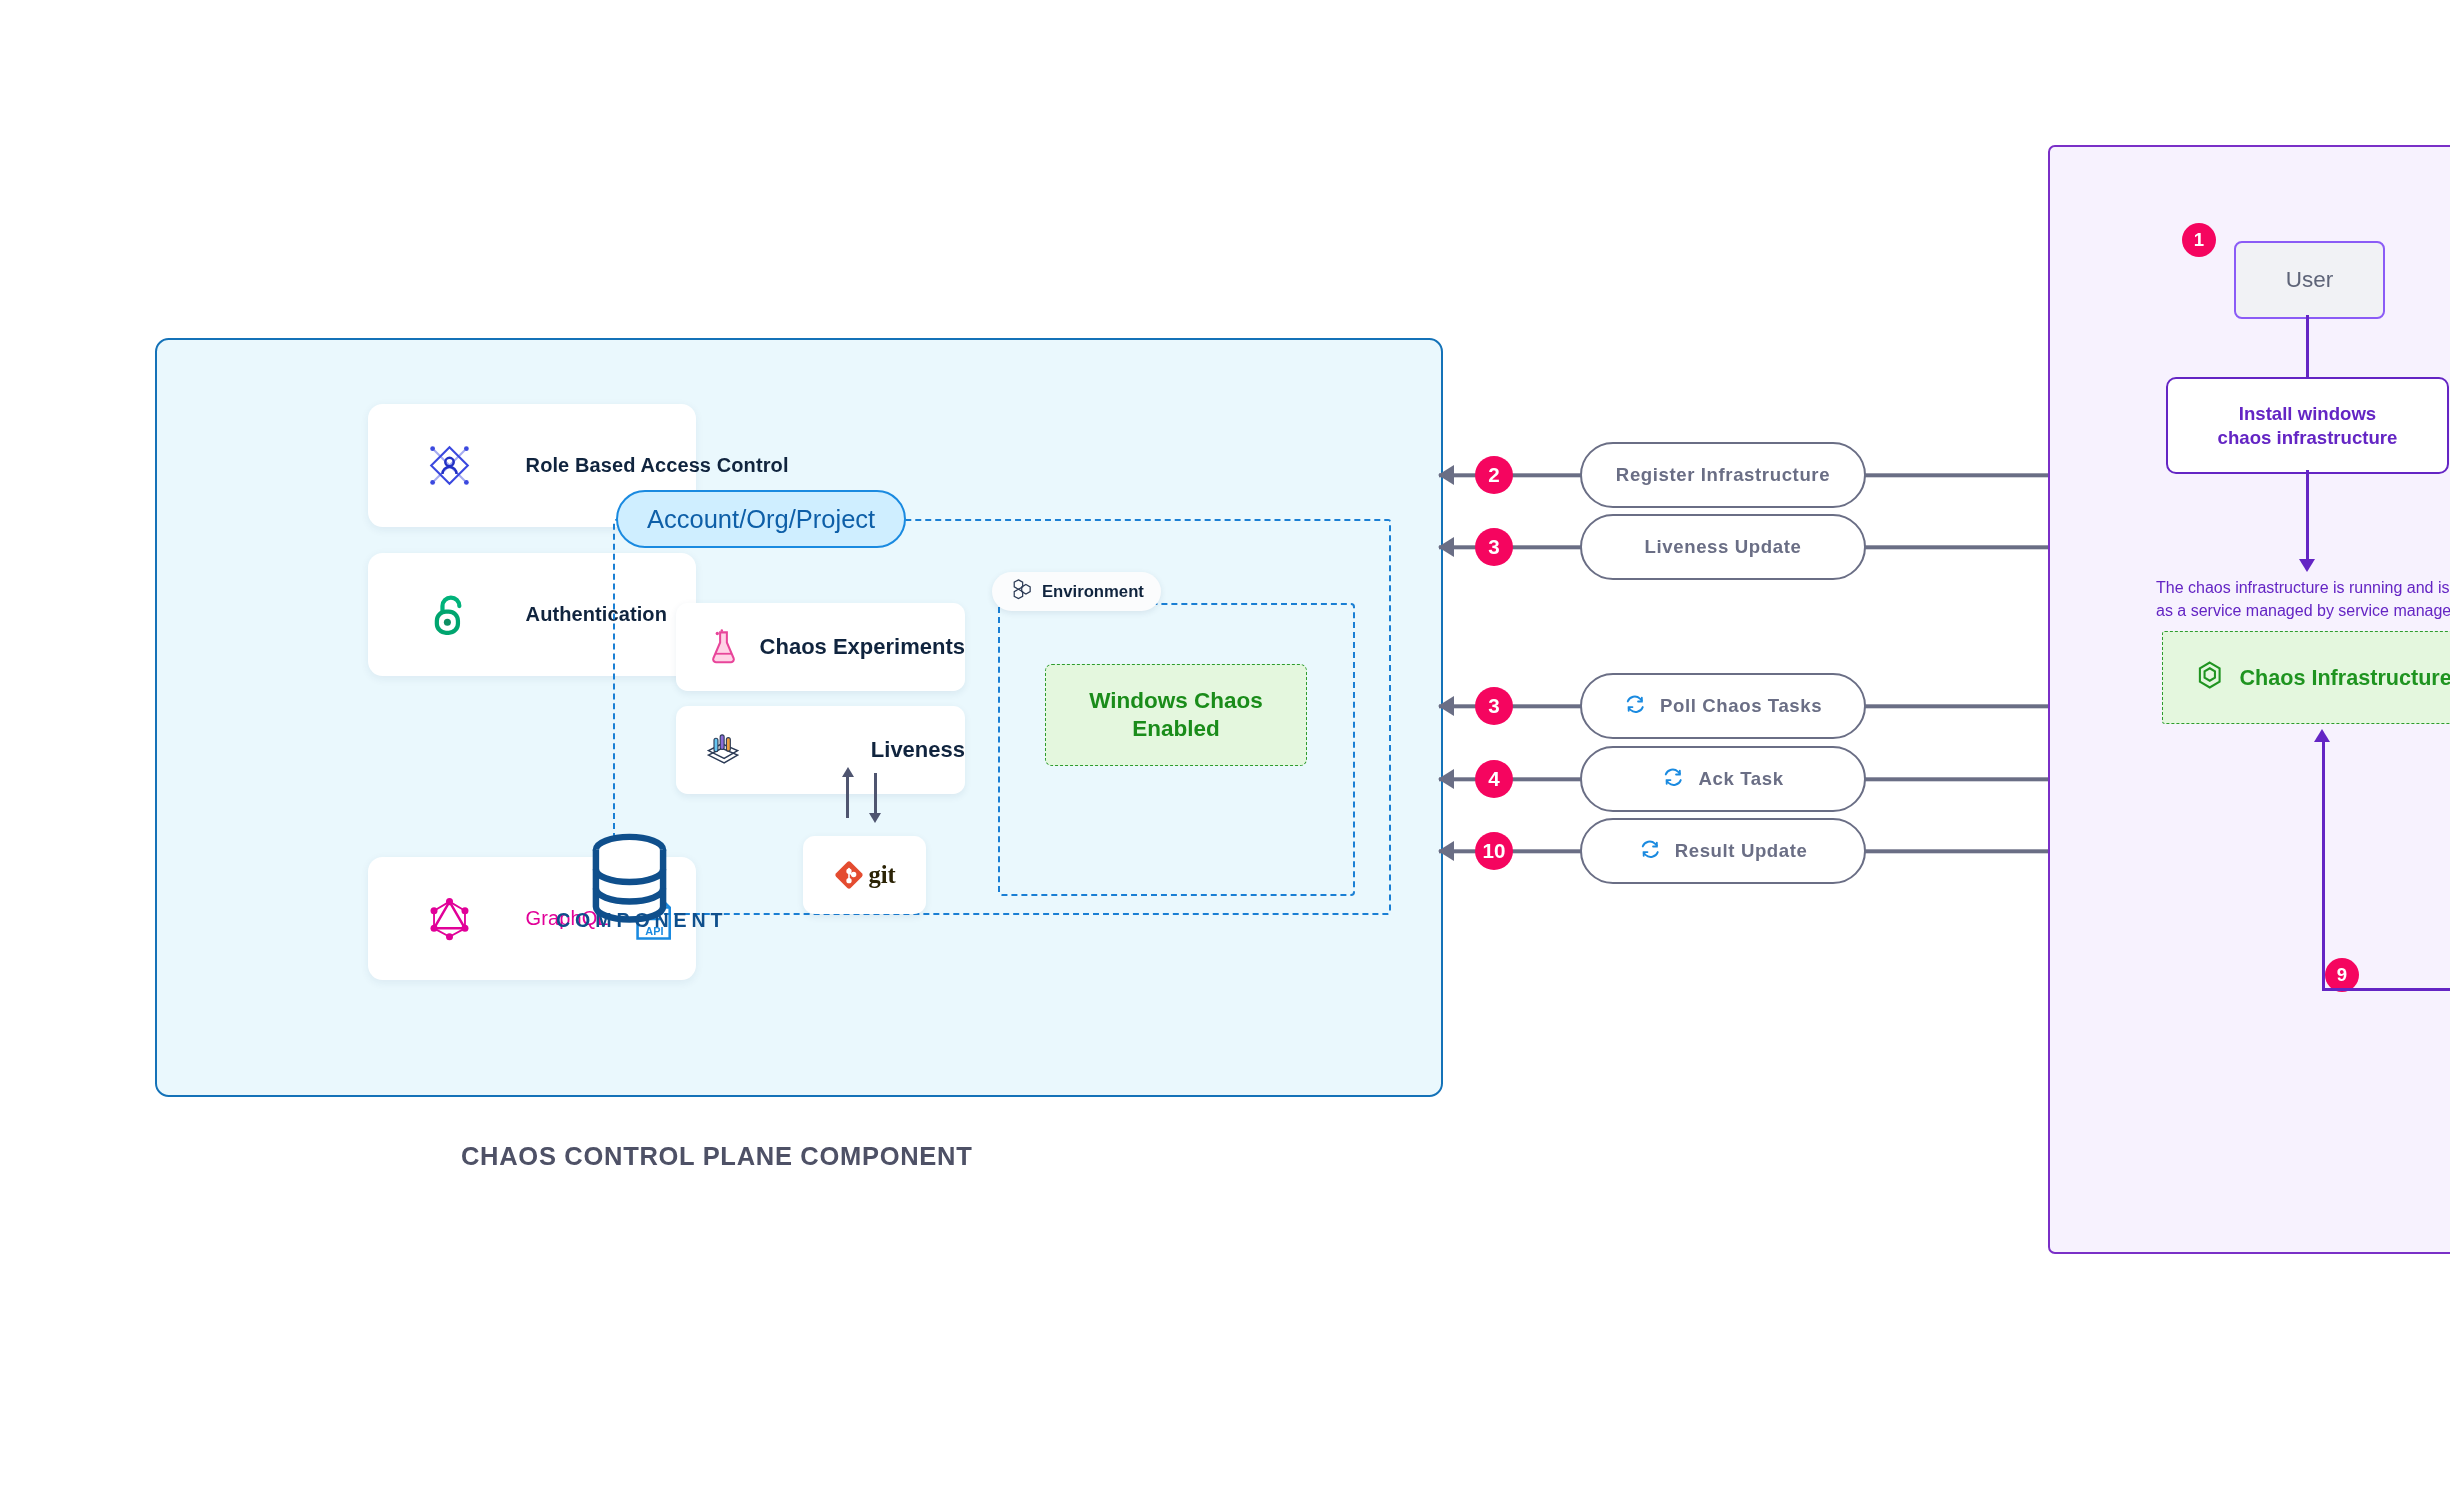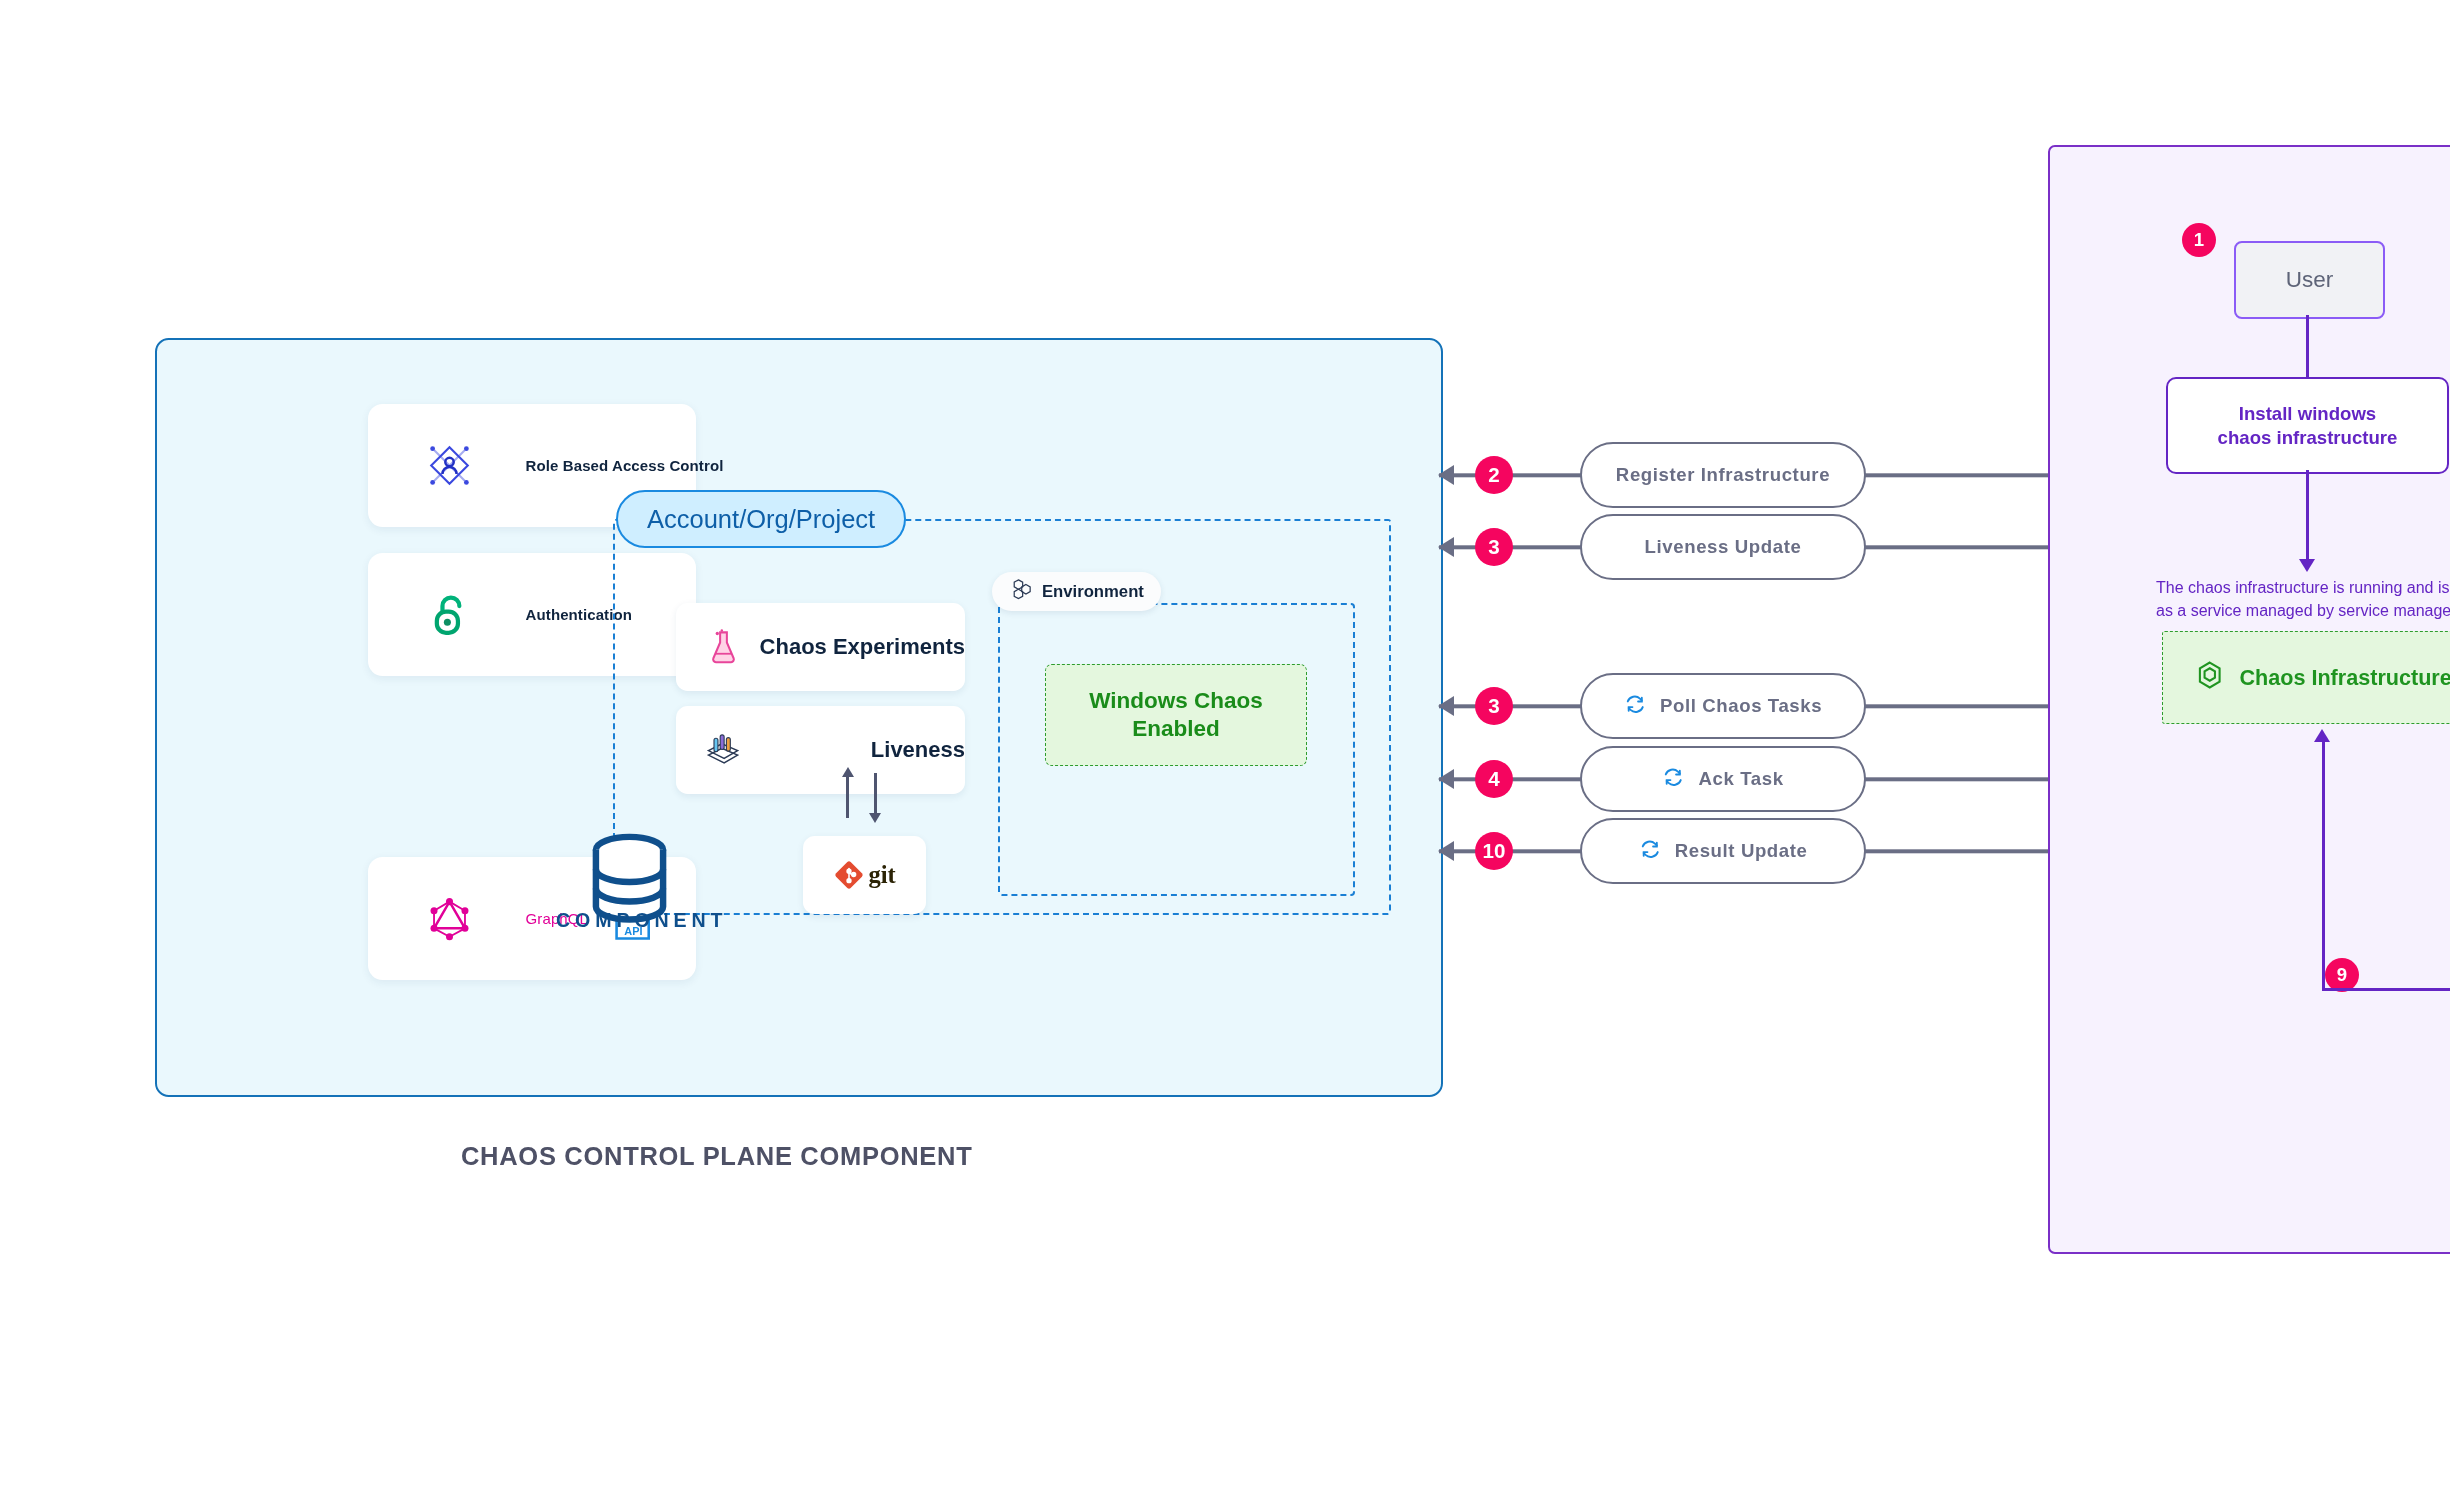--- a/index.html
+++ b/index.html
@@ -10,21 +10,21 @@
   #control-panel{
     left:155px;top:338px;width:1284px;height:755px;
     background:#eaf8fd;border:2.9px solid #1472b8;border-radius:13.7px;
   }
   .svc-card{
     position:absolute;left:211px;width:328px;height:123px;
     background:#ffffff;border-radius:14.7px;
     box-shadow:0 2.9px 8.8px rgba(25,60,100,.07);
     display:flex;align-items:center;padding-left:59px;box-sizing:border-box;gap:21.6px;
   }
-  .svc-label{font-size:15px;font-weight:bold;color:#10243e;letter-spacing:0.1px;white-space:nowrap;padding-left:32px;}
+  .svc-label{font-size:20px;font-weight:bold;color:#10243e;letter-spacing:0.1px;white-space:nowrap;padding-left:32px;}
   .svc-ico{width:45px;height:45px;flex:none;display:flex;align-items:center;justify-content:center;}
 
   
   #aop-dashed{
     left:613px;top:519px;width:774px;height:392px;
     border:2.5px dashed #1a7fd4;border-radius:2.9px;background:transparent;
   }
   #aop-pill{
     left:616px;top:490px;height:54px;padding:0 29px;
     background:#cfeeff;border:2.5px solid #1a8ae0;border-radius:29px;

